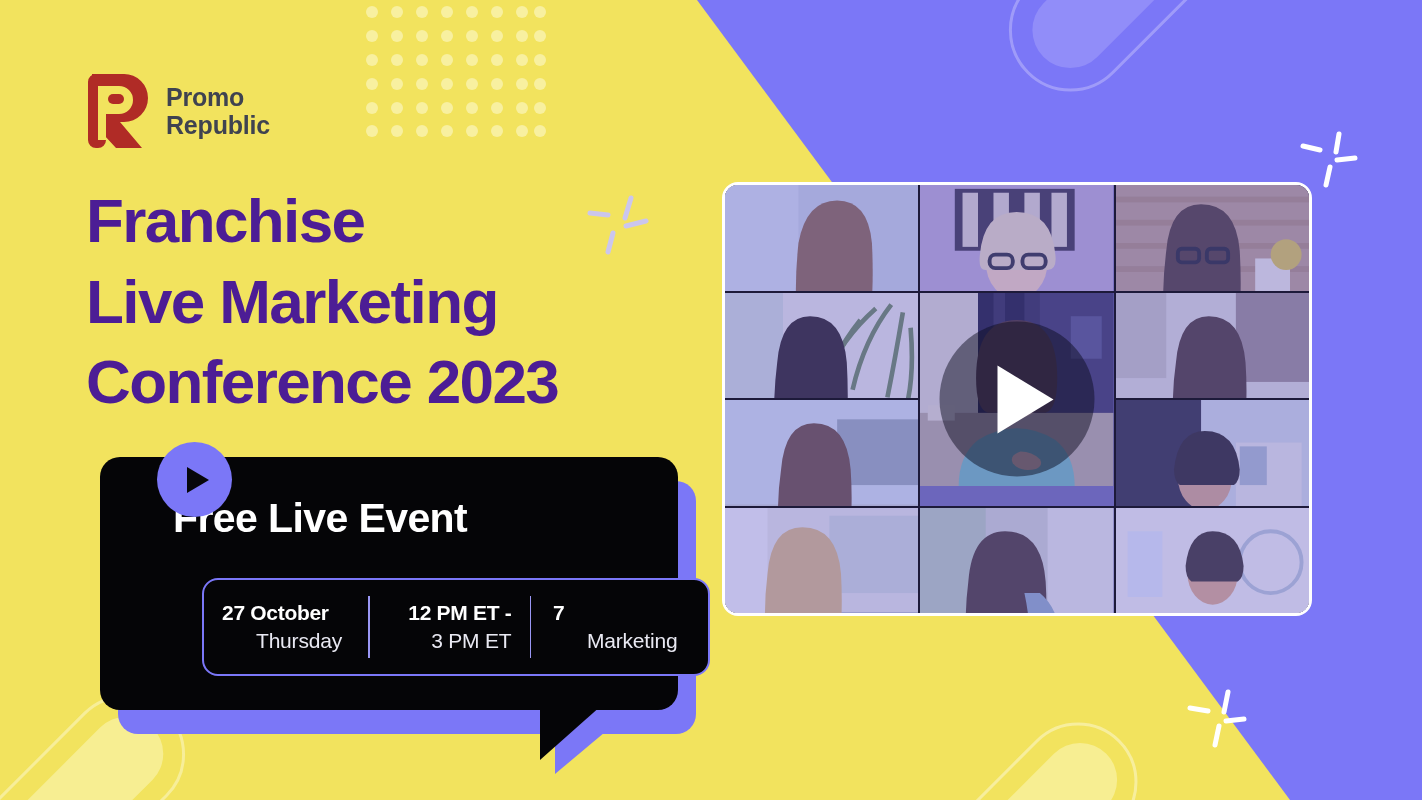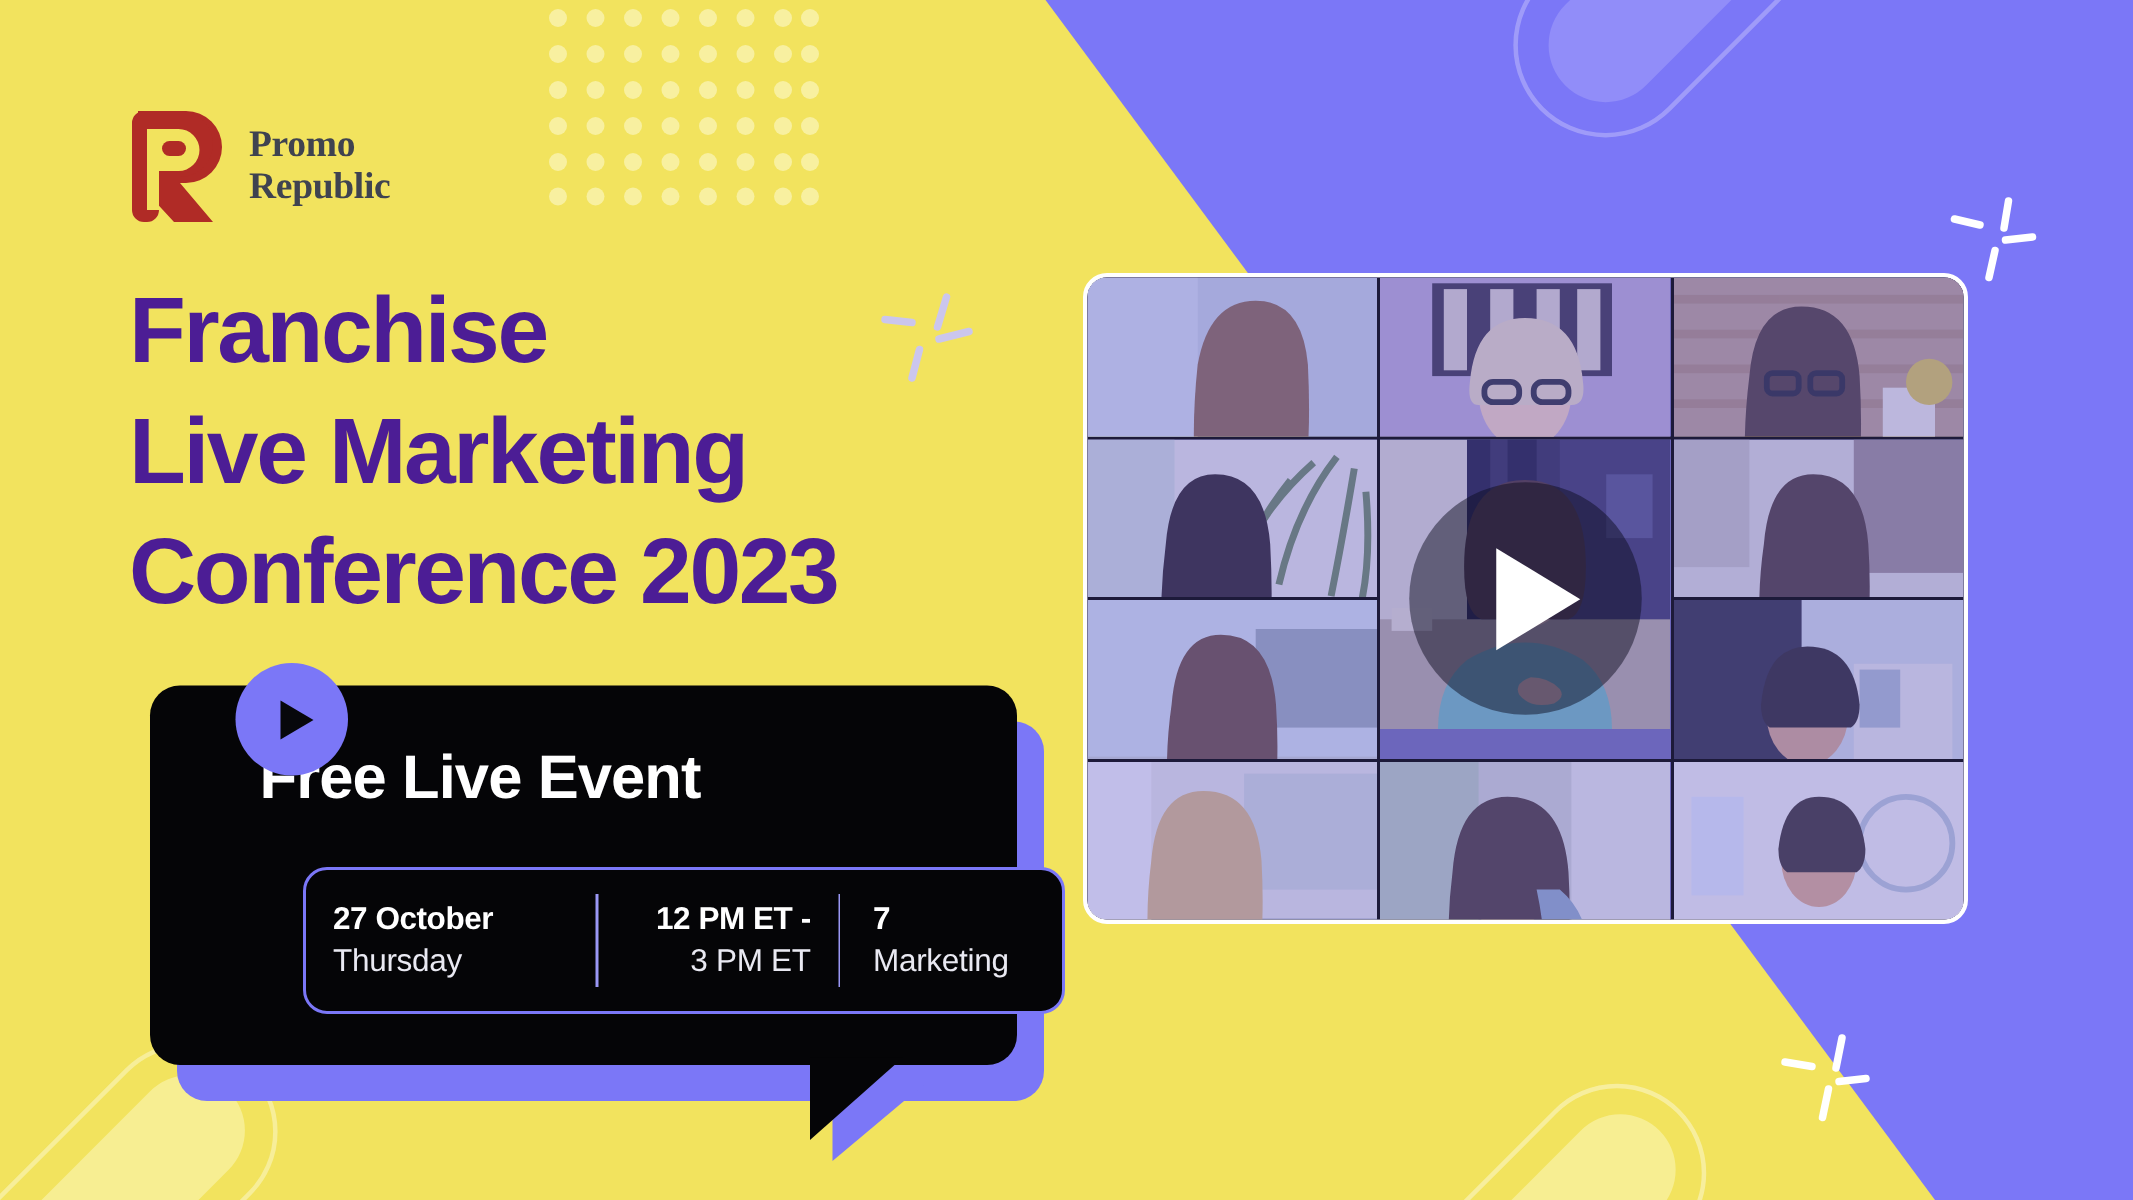--- a/index.html
+++ b/index.html
@@ -12,21 +12,21 @@
 
   
   #stage { position:absolute; inset:0; width:1422px; height:800px; overflow:hidden; background:#F2E35E; }
 
   .bg-svg { position:absolute; inset:0; width:1422px; height:800px; }
 
   
   .left { position:absolute; left:86px; top:0; width:600px; height:800px; }
 
   
-  .logo-row { position:absolute; left:0; top:72px; display:flex; align-items:center; gap:18px;font-family:Liberation Serif, serif; }
+  .logo-row { position:absolute; left:0; top:72px; display:flex; align-items:center; gap:18px; }
   .logo-mark { width:62px; height:78px; flex:0 0 auto; }
   .logo-text { font-weight:bold; font-size:25px; line-height:1.12; color:#3F4350; letter-spacing:-0.2px; }
 
   
   .headline {
     position:absolute; left:0; top:181px; width:600px;
     font-size:62px; font-weight:bold; line-height:1.30;
     letter-spacing:-1.6px; color:#4c1d95;
   }
 
@@ -56,26 +56,26 @@
     position:absolute; left:73px; top:38px;
     font-size:41px; font-weight:bold; color:#FFFFFF; letter-spacing:-0.6px;
     z-index:4; white-space:nowrap;
   }
   .info-box {
     position:absolute; left:116px; top:578px; width:508px; height:98px;
     border:2.5px solid #7B77F7; border-radius:16px; background:#050507;
     display:flex; align-items:stretch; z-index:4;
   }
   .info-cell { position:relative; display:flex; flex-direction:column; justify-content:center; padding:0 18px; }
-  .info-cell.c1 { width:193px; }
+  .info-cell.c1 { width:164px; }
   .info-cell.c2 { width:160px; padding-left:22px;text-align:right; }
   .info-cell.c3 { width:auto; padding-left:22px; }
   .info-div { width:1.5px; background:#9A97F4; margin:16px 0; flex:0 0 auto; }
   .info-top { font-size:21px; font-weight:bold; color:#FFFFFF; line-height:1.35; letter-spacing:-0.3px; white-space:nowrap; }
-  .info-bot { font-size:21px; font-weight:normal; color:#E9E9F2; line-height:1.35; letter-spacing:-0.2px; white-space:nowrap; }
+  .info-bot { font-size:21px; font-weight:normal; color:#E9E9F2; line-height:1.35; letter-spacing:-0.2px; white-space:nowrap;margin-left:34px; }
 
   
   .play-badge {
     position:absolute; left:71px; top:442px; width:75px; height:75px;
     border-radius:50%; background:#7B77F7; z-index:5;
     display:flex; align-items:center; justify-content:center;
   }
   .play-badge .tri {
     width:0; height:0;
     border-left:22px solid #07070B;

